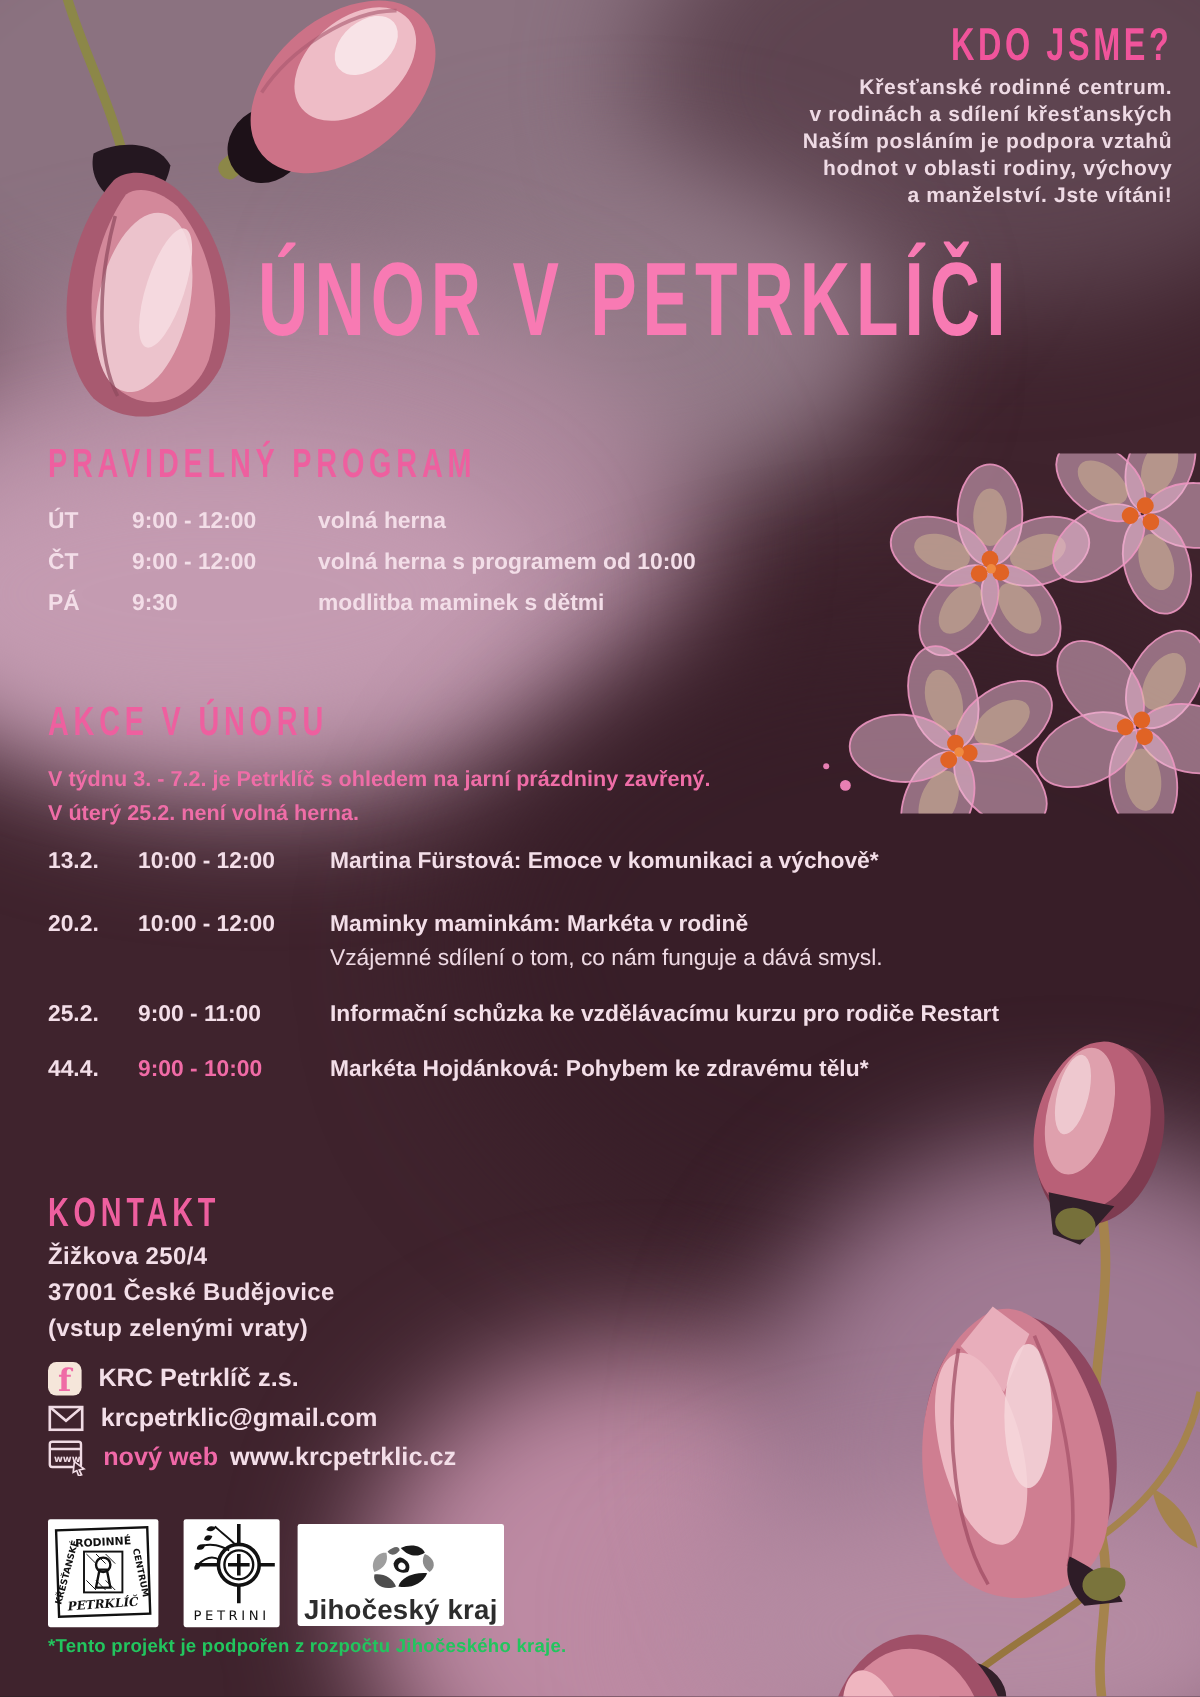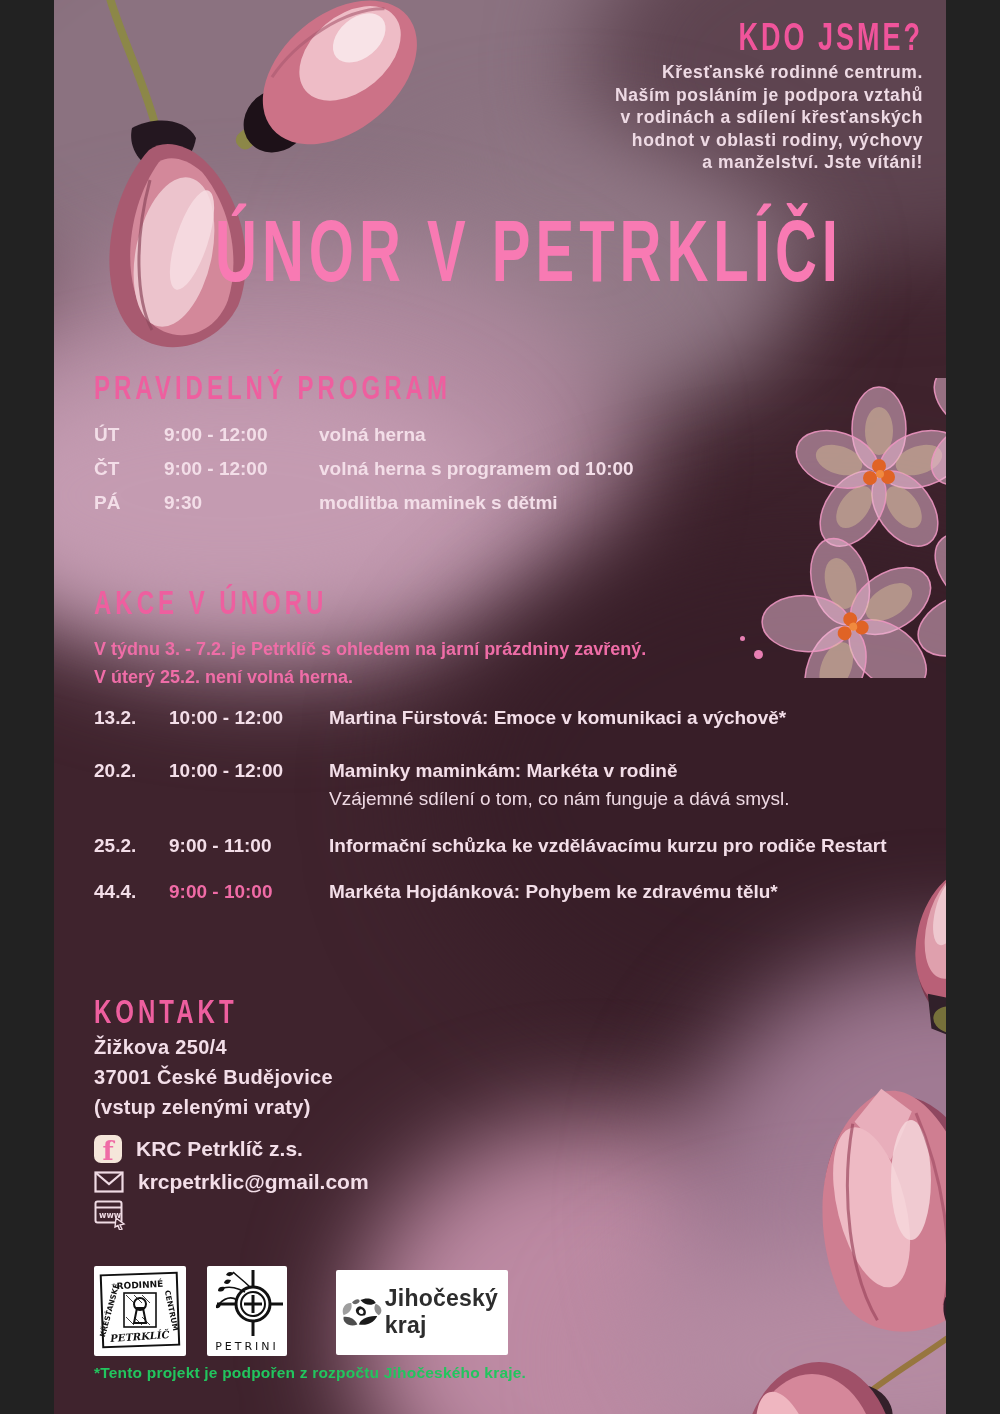--- a/index.html
+++ b/index.html
@@ -6,21 +6,21 @@
     --heading-pink:#ee5f9f;
     --title-pink:#f87ab3;
     --note-pink:#ef6da7;
     --light-text:#f3dee8;
     --base-bg:#3f232d;
   }
   *{margin:0;padding:0;box-sizing:border-box;}
   html,body{background:#222;}
   body{font-family:"Liberation Sans","DejaVu Sans",sans-serif;}
   .poster{
-    position:relative;width:892px;height:1414px;overflow:hidden;
+    position:relative;width:1000px;height:1414px;overflow:hidden;
     background:var(--base-bg);margin:0 auto;
   }
   
   .blob{position:absolute;border-radius:50%;filter:blur(52px);}
   .bg1{top:-190px;left:-160px;width:980px;height:570px;background:#8b7280;}
   .bg2{top:-130px;left:530px;width:600px;height:390px;background:#5e4450;filter:blur(46px);}
   .bg4{top:150px;left:300px;width:440px;height:270px;background:#917886;}
   .bg3{top:240px;left:-140px;width:720px;height:430px;background:#b18ba0;}
   .bg3b{top:370px;left:-90px;width:540px;height:250px;background:#c49bb1;filter:blur(42px);}
   .bg7{top:520px;left:380px;width:760px;height:540px;background:#381e28;filter:blur(60px);}
@@ -59,22 +59,22 @@
   .link-row{display:flex;align-items:center;height:33px;gap:14px;}
   .fb-badge{width:28px;height:28px;border-radius:7px;background:#f5e6da;display:flex;
     align-items:flex-end;justify-content:center;overflow:hidden;}
   .fb-badge span{color:#ef6ba6;font-size:26px;font-weight:700;line-height:24px;font-family:"DejaVu Serif",serif;}
   .icon-svg{display:block;}
   .web-pink{color:#f068a7;margin-right:10px;}
   
   .logo-box{position:absolute;background:#fff;z-index:2;border-radius:2px;}
   .logo-krc{left:40px;top:1266px;width:92px;height:90px;}
   .logo-petrini{left:153px;top:1266px;width:80px;height:90px;}
-  .logo-region{left:248px;top:1270px;width:172px;height:85px;display:flex;flex-direction:row;
-    align-items:center;justify-content:flex-end;margin-left:34px;}
+  .logo-region{left:248px;top:1270px;width:172px;height:85px;display:flex;flex-direction:column;
+    align-items:center;justify-content:flex-end;}
   .region-label{font-size:23px;font-weight:700;color:#2d2d2d;letter-spacing:.2px;margin-top:-2px;}
   .footer-note{top:1364px;left:40px;font-size:15.5px;font-weight:700;color:#22c55e;letter-spacing:.2px;}
 </style>
 </head>
 <body>
 
 <div class="poster">
 
   <div class="blob bg1"></div>
   <div class="blob bg2"></div>
@@ -223,22 +223,22 @@
       <ellipse cx="105" cy="612" rx="76" ry="100" fill="#a05068"></ellipse>
       <ellipse cx="98" cy="618" rx="66" ry="94" fill="#d5879a"></ellipse>
       <ellipse cx="72" cy="600" rx="26" ry="60" transform="rotate(-16 72 600)" fill="#efb6c0"></ellipse>
     </g>
   </svg>
 
   <div class="txt who">
     <span class="condensed who-heading">KDO JSME?</span>
     <div class="who-lines">
       <div>Křesťanské rodinné centrum.</div>
+      <div>v rodinách a sdílení křesťanských</div>
       <div>Naším posláním je podpora vztahů</div>
-      <div>v rodinách a sdílení křesťanských</div>
       <div>hodnot v oblasti rodiny, výchovy</div>
       <div>a manželství. Jste vítáni!</div>
     </div>
   </div>
 
   <div class="txt title">
     <span>ÚNOR V PETRKLÍČI</span>
   </div>
 
   <div class="txt" style="top:368px;left:40px">
@@ -315,20 +315,23 @@
       </svg>
       <span>krcpetrklic@gmail.com</span>
     </div>
     <div class="link-row">
       <svg class="icon-svg" width="32" height="30" viewBox="0 0 32 30">
         <rect x="1.5" y="1.5" width="26" height="21" rx="2" fill="none" stroke="#f0dbe4" stroke-width="2"></rect>
         <line x1="1.5" y1="7.5" x2="27.5" y2="7.5" stroke="#f0dbe4" stroke-width="2"></line>
         <text x="5" y="18" font-size="8" font-weight="bold" fill="#f0dbe4" font-family="DejaVu Sans, sans-serif">www</text>
         <path d="M22,18 L30,24 L26,25 L28,29 L25.5,29.8 L24,25.5 L21,27 Z" fill="#3f232d" stroke="#f0dbe4" stroke-width="1.4"></path>
       </svg>
+      <span>
+        <span class="web-pink">nový web</span><span>www.krcpetrklic.cz</span>
+      </span>
     </div>
   </div>
 
   <div class="logo-box logo-krc">
     <svg width="92" height="90" viewBox="0 0 92 90">
       <rect x="8" y="8" width="76" height="72" fill="none" stroke="#111" stroke-width="2" transform="rotate(-2 46 45)"></rect>
       <text x="46" y="22" font-size="9" text-anchor="middle" fill="#111" font-weight="bold" font-family="DejaVu Sans, sans-serif" transform="rotate(-3 46 20)">RODINNÉ</text>
       <text x="18" y="45" font-size="7.5" text-anchor="middle" fill="#111" font-weight="bold" font-family="DejaVu Sans, sans-serif" transform="rotate(-75 18 45)">KŘESŤANSKÉ</text>
       <text x="75" y="45" font-size="7.5" text-anchor="middle" fill="#111" font-weight="bold" font-family="DejaVu Sans, sans-serif" transform="rotate(78 75 45)">CENTRUM</text>
       <text x="46" y="74" font-size="10" text-anchor="middle" fill="#111" font-weight="bold" font-style="italic" font-family="DejaVu Serif, serif" transform="rotate(-4 46 72)">PETRKLÍČ</text>

